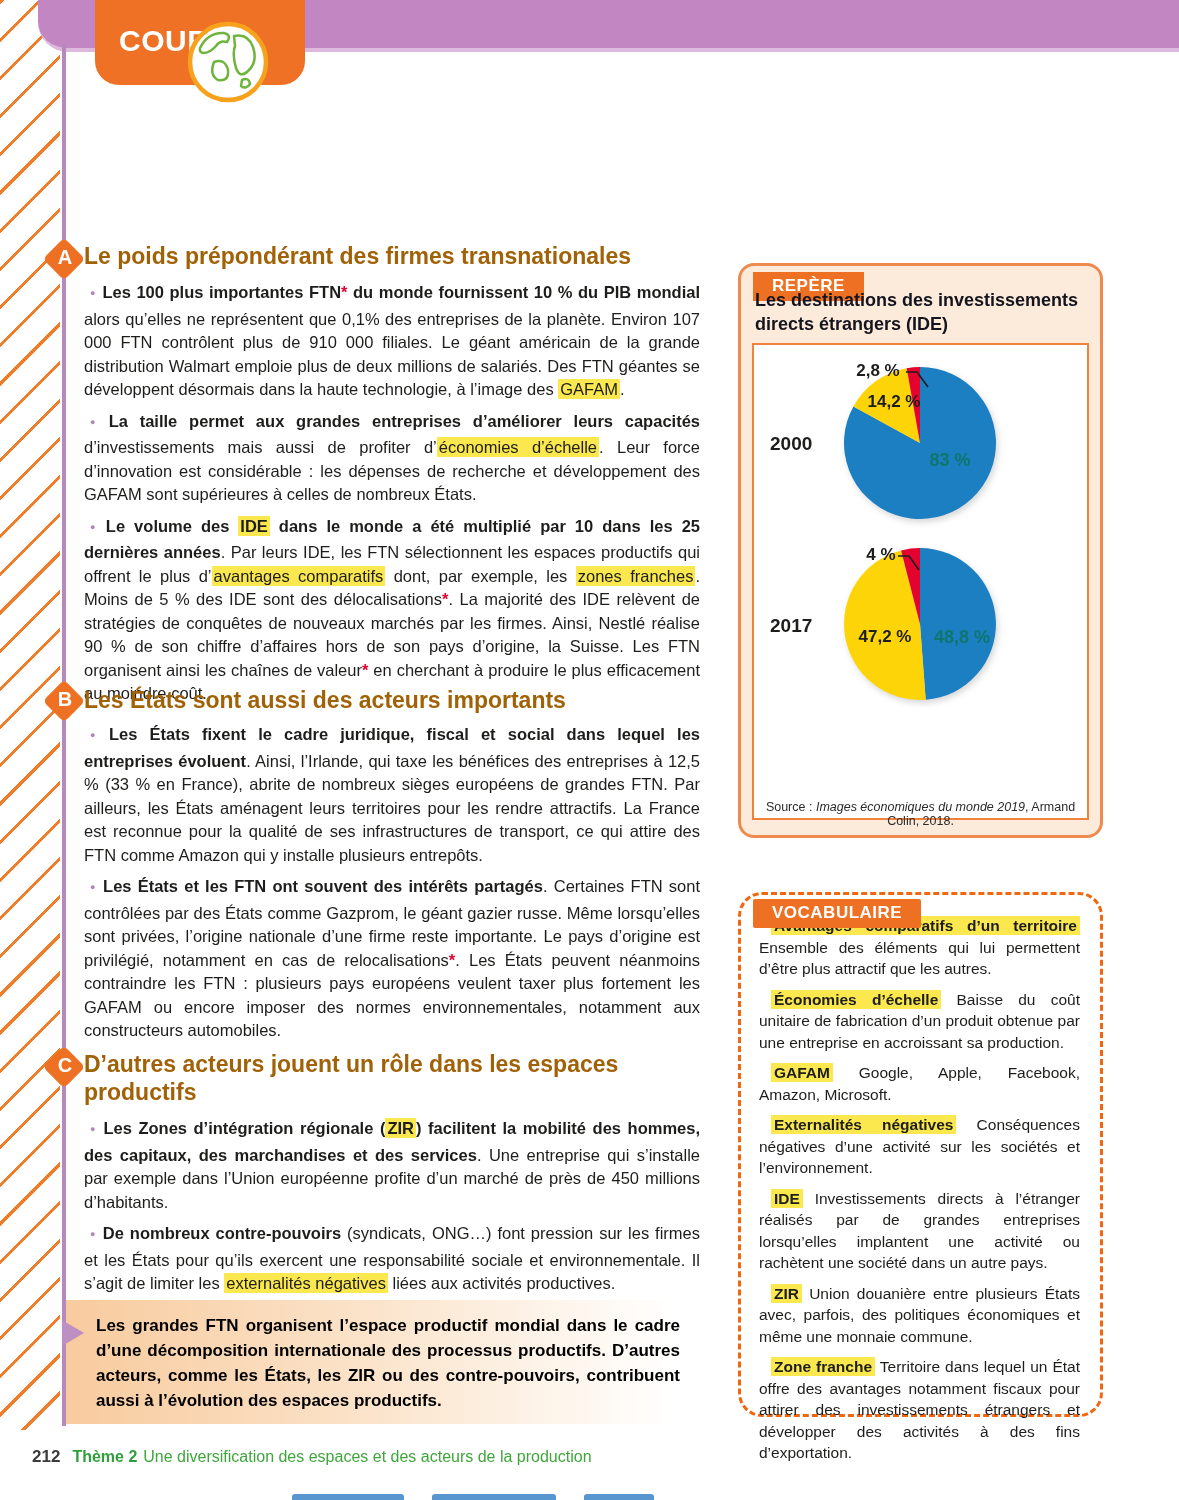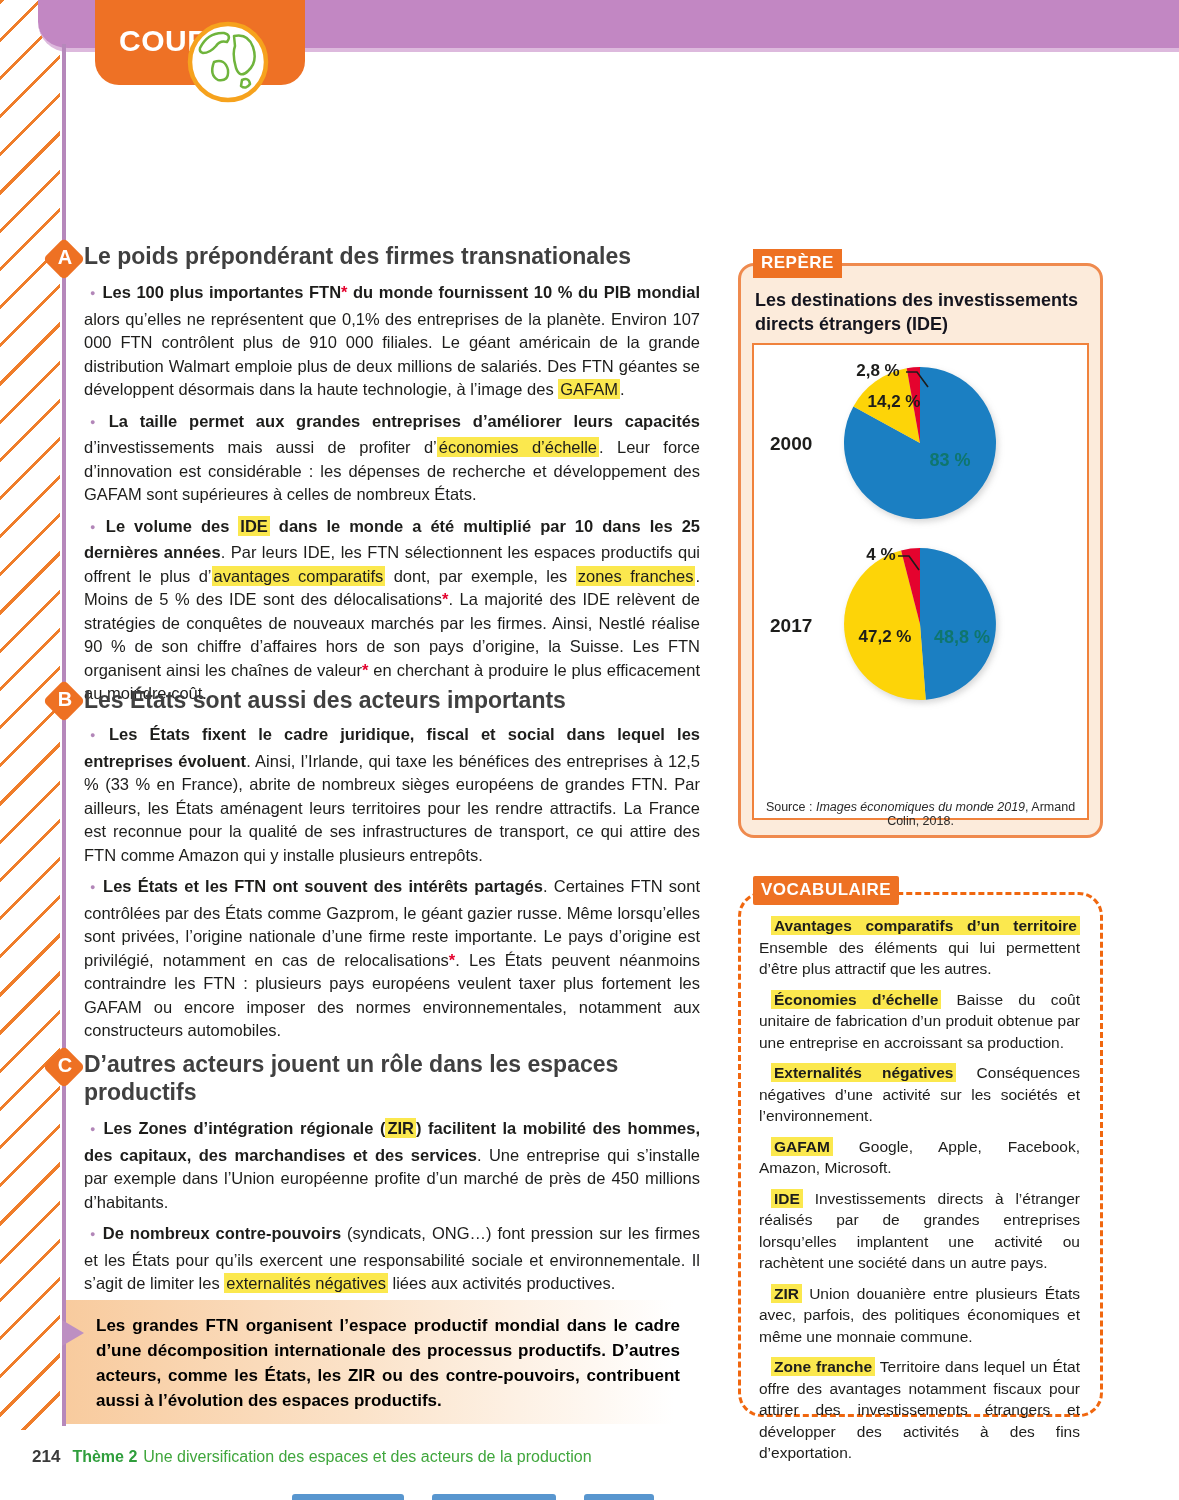--- a/index.html
+++ b/index.html
@@ -18,40 +18,40 @@
   .cours-label{position:absolute;left:24px;top:24px;color:#fff;font-size:30px;font-weight:bold;letter-spacing:.5px;}
   .globe{position:absolute;left:186px;top:20px;}
   
   .page-title{position:absolute;left:84px;top:100px;width:620px;font-size:40px;line-height:52px;
               font-weight:bold;color:#a666ab;letter-spacing:-.3px;}
   
   .diamond{position:absolute;width:30px;height:30px;background:#ee7123;transform:rotate(45deg);
            border-radius:5px;}
   .diamond span{position:absolute;left:0;top:2px;width:30px;text-align:center;transform:rotate(-45deg);
                 color:#fff;font-weight:bold;font-size:20px;}
-  .sec-head{position:absolute;left:84px;width:606px;font-size:23px;line-height:28px;font-weight:bold;color:#404040;}
+  .sec-head{position:absolute;left:84px;width:606px;font-size:23px;line-height:28px;font-weight:bold;color:#a16207;}
   .paras{position:absolute;left:84px;width:616px;font-size:16.5px;line-height:23.5px;text-align:justify;}
   .paras p{margin:0 0 8px;text-indent:6px;}
   .paras p::before{content:"●";color:#b286b8;font-size:9px;position:relative;top:-2px;margin-right:6px;}
   .sg-b{font-weight:bold;}
   .sg-h{background:#fbe84e;padding:1px 2px;}
   .sg-hb{background:#fbe84e;padding:1px 2px;font-weight:bold;}
   .sg-ast{color:#e4032e;font-weight:bold;}
   
   .summary-box{position:absolute;left:66px;top:1300px;width:640px;height:124px;
     background:linear-gradient(to right,#f8cb9e 0%,#fbe2c8 45%,rgba(255,255,255,0) 95%);}
   .summary-arrow{position:absolute;left:62px;top:1320px;width:0;height:0;
     border-top:13px solid transparent;border-bottom:13px solid transparent;border-left:22px solid #bd8fc2;}
   .summary-text{position:absolute;left:96px;top:1313px;width:584px;font-size:17px;line-height:25px;
     font-weight:bold;color:#000000;text-align:justify;}
   
   .repere-box{position:absolute;left:738px;top:263px;width:365px;height:575px;background:#fcebdb;
     border:3px solid #ef8a4e;border-radius:16px;box-sizing:border-box;}
   .tab{position:absolute;background:#ee7123;color:#fff;font-weight:bold;font-size:17px;
-       padding:4px 8px 5px;letter-spacing:.5px;}
+       padding:4px 19px 5px;letter-spacing:.5px;margin-top:23px;}
   .repere-tab{left:753px;top:249px;}
   .repere-title{position:absolute;left:755px;top:288px;width:340px;font-size:18px;line-height:24px;
     font-weight:600;color:#14141e;}
   .chart-box{position:absolute;left:752px;top:343px;width:337px;height:477px;background:#fff;
     border:2px solid #f0823c;box-sizing:border-box;}
   .pie{position:absolute;width:160px;height:160px;}
   .pie svg{filter:drop-shadow(2px 3px 3px rgba(90,90,90,.25));}
   .pie1{left:86px;top:18px;}
   .pie2{left:86px;top:199px;}
   .pie-label{position:absolute;font-weight:bold;font-size:17px;color:#1d1d1b;transform:translate(-50%,-50%);white-space:nowrap;}
@@ -162,29 +162,29 @@
       <polyline points="144,211 155,211 165,225" fill="none" stroke="#1d1d1b" stroke-width="1.6"></polyline>
     </svg>
 
 
     <div class="source-line"><span>Source : </span><i>Images économiques du monde 2019</i><span>, Armand Colin, 2018.</span></div>
   </div>
 
   <div class="vocab-box">
     <p class="vocab-entry"><span class="vocab-term">Avantages comparatifs d’un territoire</span> <span>Ensemble des éléments qui lui permettent d’être plus attractif que les autres.</span></p>
     <p class="vocab-entry"><span class="vocab-term">Économies d’échelle</span> <span>Baisse du coût unitaire de fabrication d’un produit obtenue par une entreprise en accroissant sa production.</span></p>
+    <p class="vocab-entry"><span class="vocab-term">GAFAM</span> <span>Google, Apple, Facebook, Amazon, Microsoft.</span></p>
     <p class="vocab-entry"><span class="vocab-term">Externalités négatives</span> <span>Conséquences négatives d’une activité sur les sociétés et l’environnement.</span></p>
-    <p class="vocab-entry"><span class="vocab-term">GAFAM</span> <span>Google, Apple, Facebook, Amazon, Microsoft.</span></p>
     <p class="vocab-entry"><span class="vocab-term">IDE</span> <span>Investissements directs à l’étranger réalisés par de grandes entreprises lorsqu’elles implantent une activité ou rachètent une société dans un autre pays.</span></p>
     <p class="vocab-entry"><span class="vocab-term">ZIR</span> <span>Union douanière entre plusieurs États avec, parfois, des politiques économiques et même une monnaie commune.</span></p>
     <p class="vocab-entry"><span class="vocab-term">Zone franche</span> <span>Territoire dans lequel un État offre des avantages notamment fiscaux pour attirer des investissements étrangers et développer des activités à des fins d’exportation.</span></p>
   </div>
   <div class="tab vocab-tab">VOCABULAIRE</div>
 
   <div class="footer">
-    <span class="page-num">214</span><span class="theme-label">Thème 2</span><span class="theme-title">Une diversification des espaces et des acteurs de la production</span>
+    <span class="page-num">212</span><span class="theme-label">Thème 2</span><span class="theme-title">Une diversification des espaces et des acteurs de la production</span>
   </div>
 
   <div class="next-edge" style="left:292px;width:112px;"></div>
   <div class="next-edge" style="left:432px;width:124px;"></div>
   <div class="next-edge" style="left:584px;width:70px;"></div>
 
 </div>
 
 </body></html>

